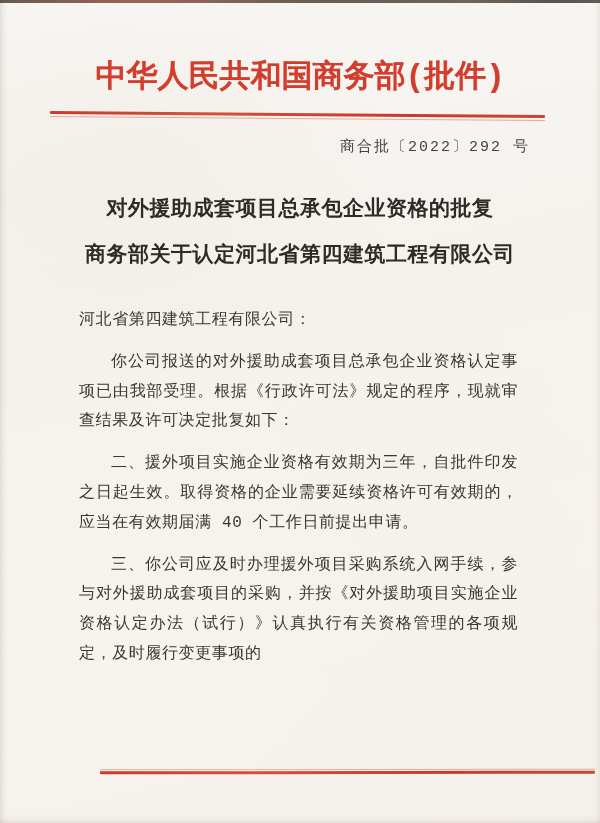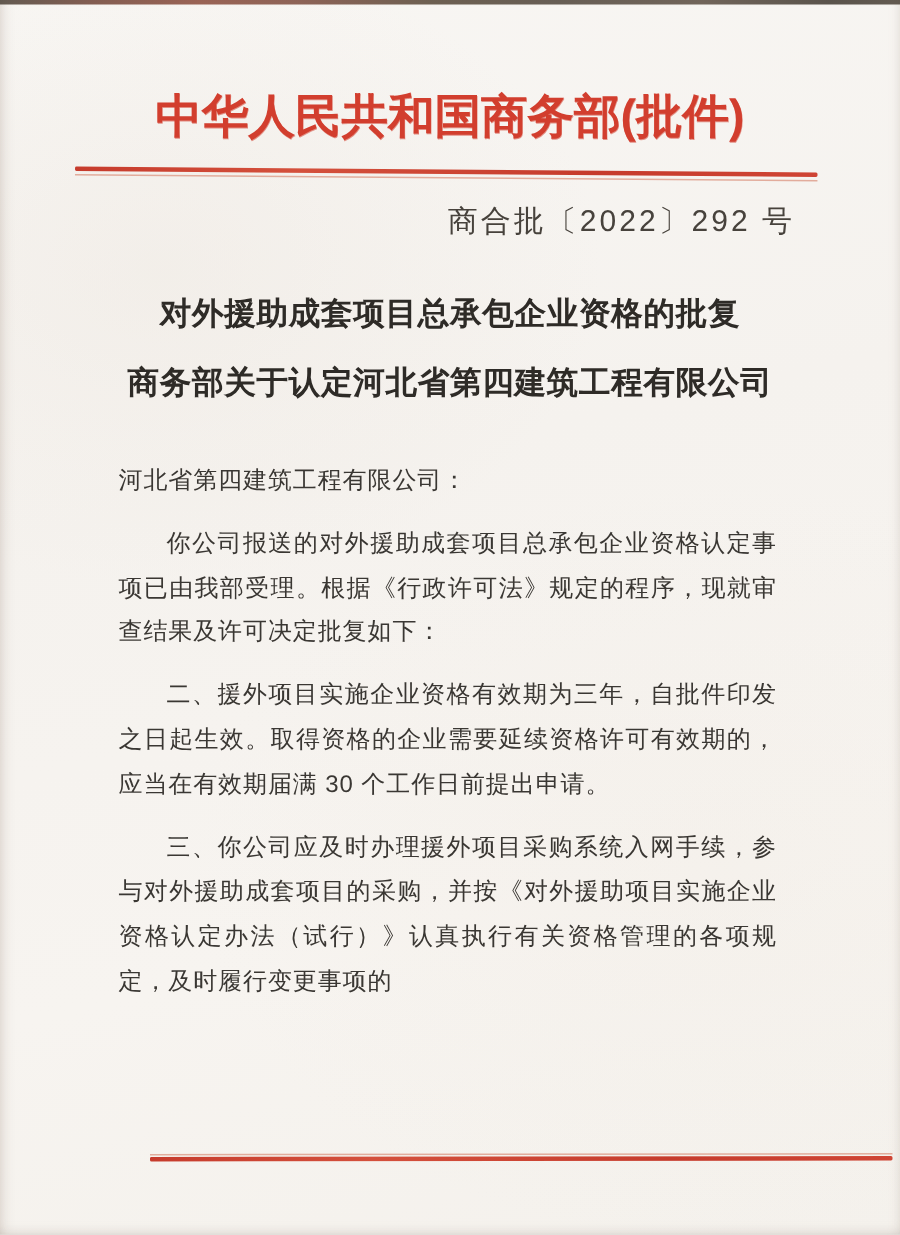--- a/index.html
+++ b/index.html
@@ -8,21 +8,21 @@
   .page {
     position: relative;
     width: 600px;
     height: 823px;
     margin: 0 auto;
     overflow: hidden;
     background:
       radial-gradient(ellipse 420px 300px at 18% 22%, rgba(235,228,220,0.35), rgba(235,228,220,0) 70%),
       radial-gradient(ellipse 500px 360px at 80% 70%, rgba(240,234,226,0.30), rgba(240,234,226,0) 70%),
       linear-gradient(168deg, #f8f6f3 0%, #f5f2ee 38%, #f7f4f0 72%, #f4f1ec 100%);
-    font-family: Liberation Sans, sans-serif;
+    font-family: Liberation Mono, monospace;
     box-shadow: inset 6px 0 10px -7px rgba(150,130,115,0.45),
                 inset -5px 0 9px -7px rgba(150,135,120,0.35),
                 inset 0 -6px 10px -8px rgba(140,130,120,0.4);
   }
 
   .scan-top-edge {
     position: absolute; top: 0; left: 0; right: 0; height: 3px;
     background: linear-gradient(90deg,
       #4a4036 0%, #6e4336 10%, #8a4a3a 22%, #7c4a3c 33%,
       #554636 48%, #4e443a 62%, #5a4c40 78%, #3f382f 92%, #4a4036 100%);
@@ -44,21 +44,21 @@
   .rule .thick { height: 3px; background: linear-gradient(90deg, #c63b2c, #d4503c 30%, #c63b2c 70%, #cf4434); border-radius: 1px; }
   .rule .thin  { height: 1px; background: #e2ac9c; }
   .rule-top { margin-top: 14px; transform: rotate(0.45deg); }
   .rule-top .thin { margin-top: 2px; }
   .rule-bottom { position: absolute; top: 769px; left: 50px; transform: rotate(-0.08deg); }
   .rule-bottom .thin { margin-bottom: 1px; }
 
   .doc-number {
     margin: 19px 70px 0 0;
     text-align: right;
-    font-size: 20px;
+    font-size: 15px;
     line-height: 20px;
     letter-spacing: 2px;
     color: #47423c;
   }
 
   .doc-title {
     margin: 29px 40px 0 40px;
     text-align: center;
     font-size: 21px;
     line-height: 46px;
@@ -99,21 +99,21 @@
   <div class="doc-number">商合批〔2022〕292 号</div>
 
   <h2 class="doc-title">
     <span class="title-line">对外援助成套项目总承包企业资格的批复</span>
     <span class="title-line">商务部关于认定河北省第四建筑工程有限公司</span>
   </h2>
 
   <div class="doc-body">
     <p>河北省第四建筑工程有限公司：</p>
     <p class="indent">你公司报送的对外援助成套项目总承包企业资格认定事项已由我部受理。根据《行政许可法》规定的程序，现就审查结果及许可决定批复如下：</p>
-    <p class="indent">二、援外项目实施企业资格有效期为三年，自批件印发之日起生效。取得资格的企业需要延续资格许可有效期的，应当在有效期届满 30 个工作日前提出申请。</p>
+    <p class="indent">二、援外项目实施企业资格有效期为三年，自批件印发之日起生效。取得资格的企业需要延续资格许可有效期的，应当在有效期届满 40 个工作日前提出申请。</p>
     <p class="indent">三、你公司应及时办理援外项目采购系统入网手续，参与对外援助成套项目的采购，并按《对外援助项目实施企业资格认定办法（试行）》认真执行有关资格管理的各项规定，及时履行变更事项的</p>
   </div>
 
   <div class="rule rule-bottom">
     <div class="thin"></div>
     <div class="thick"></div>
   </div>
 
 </div>
 

